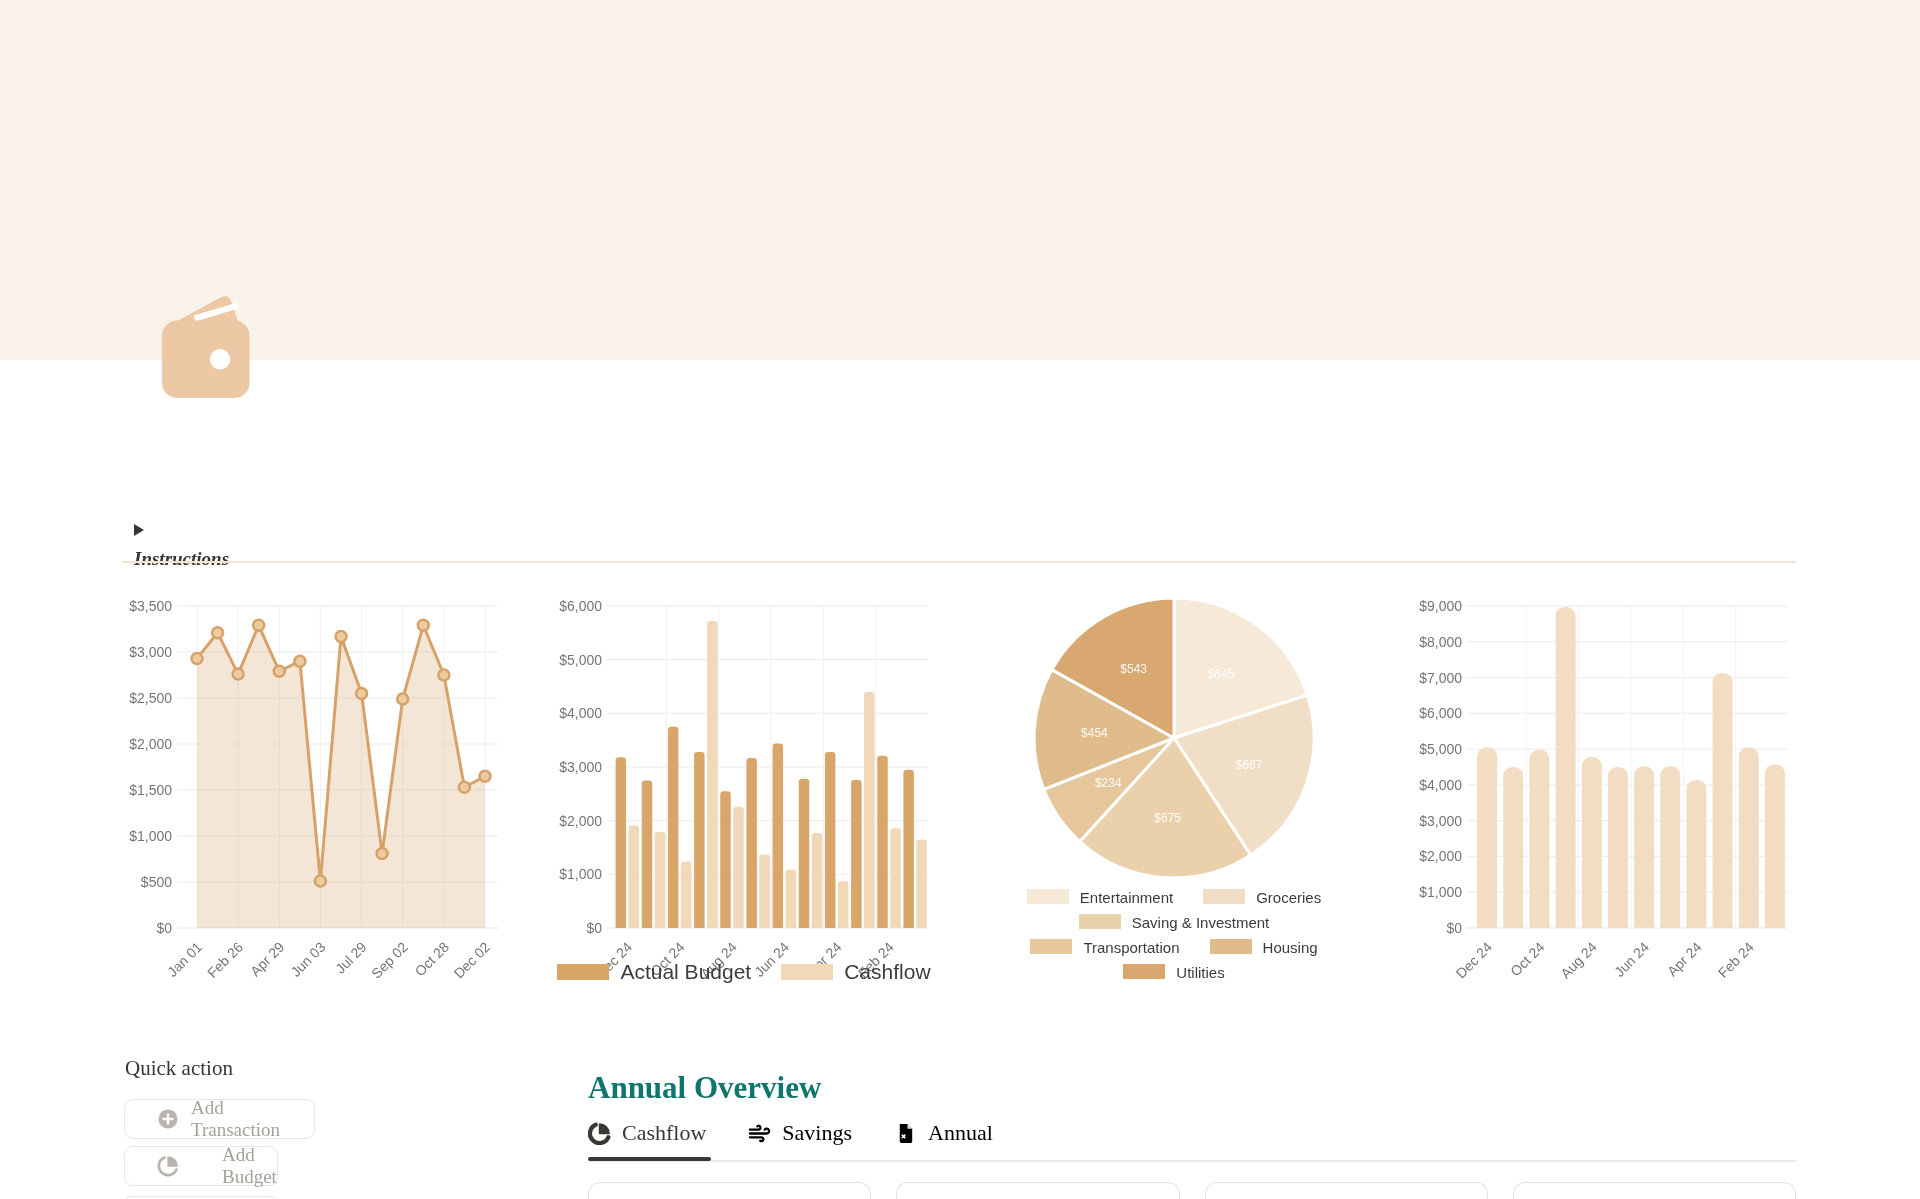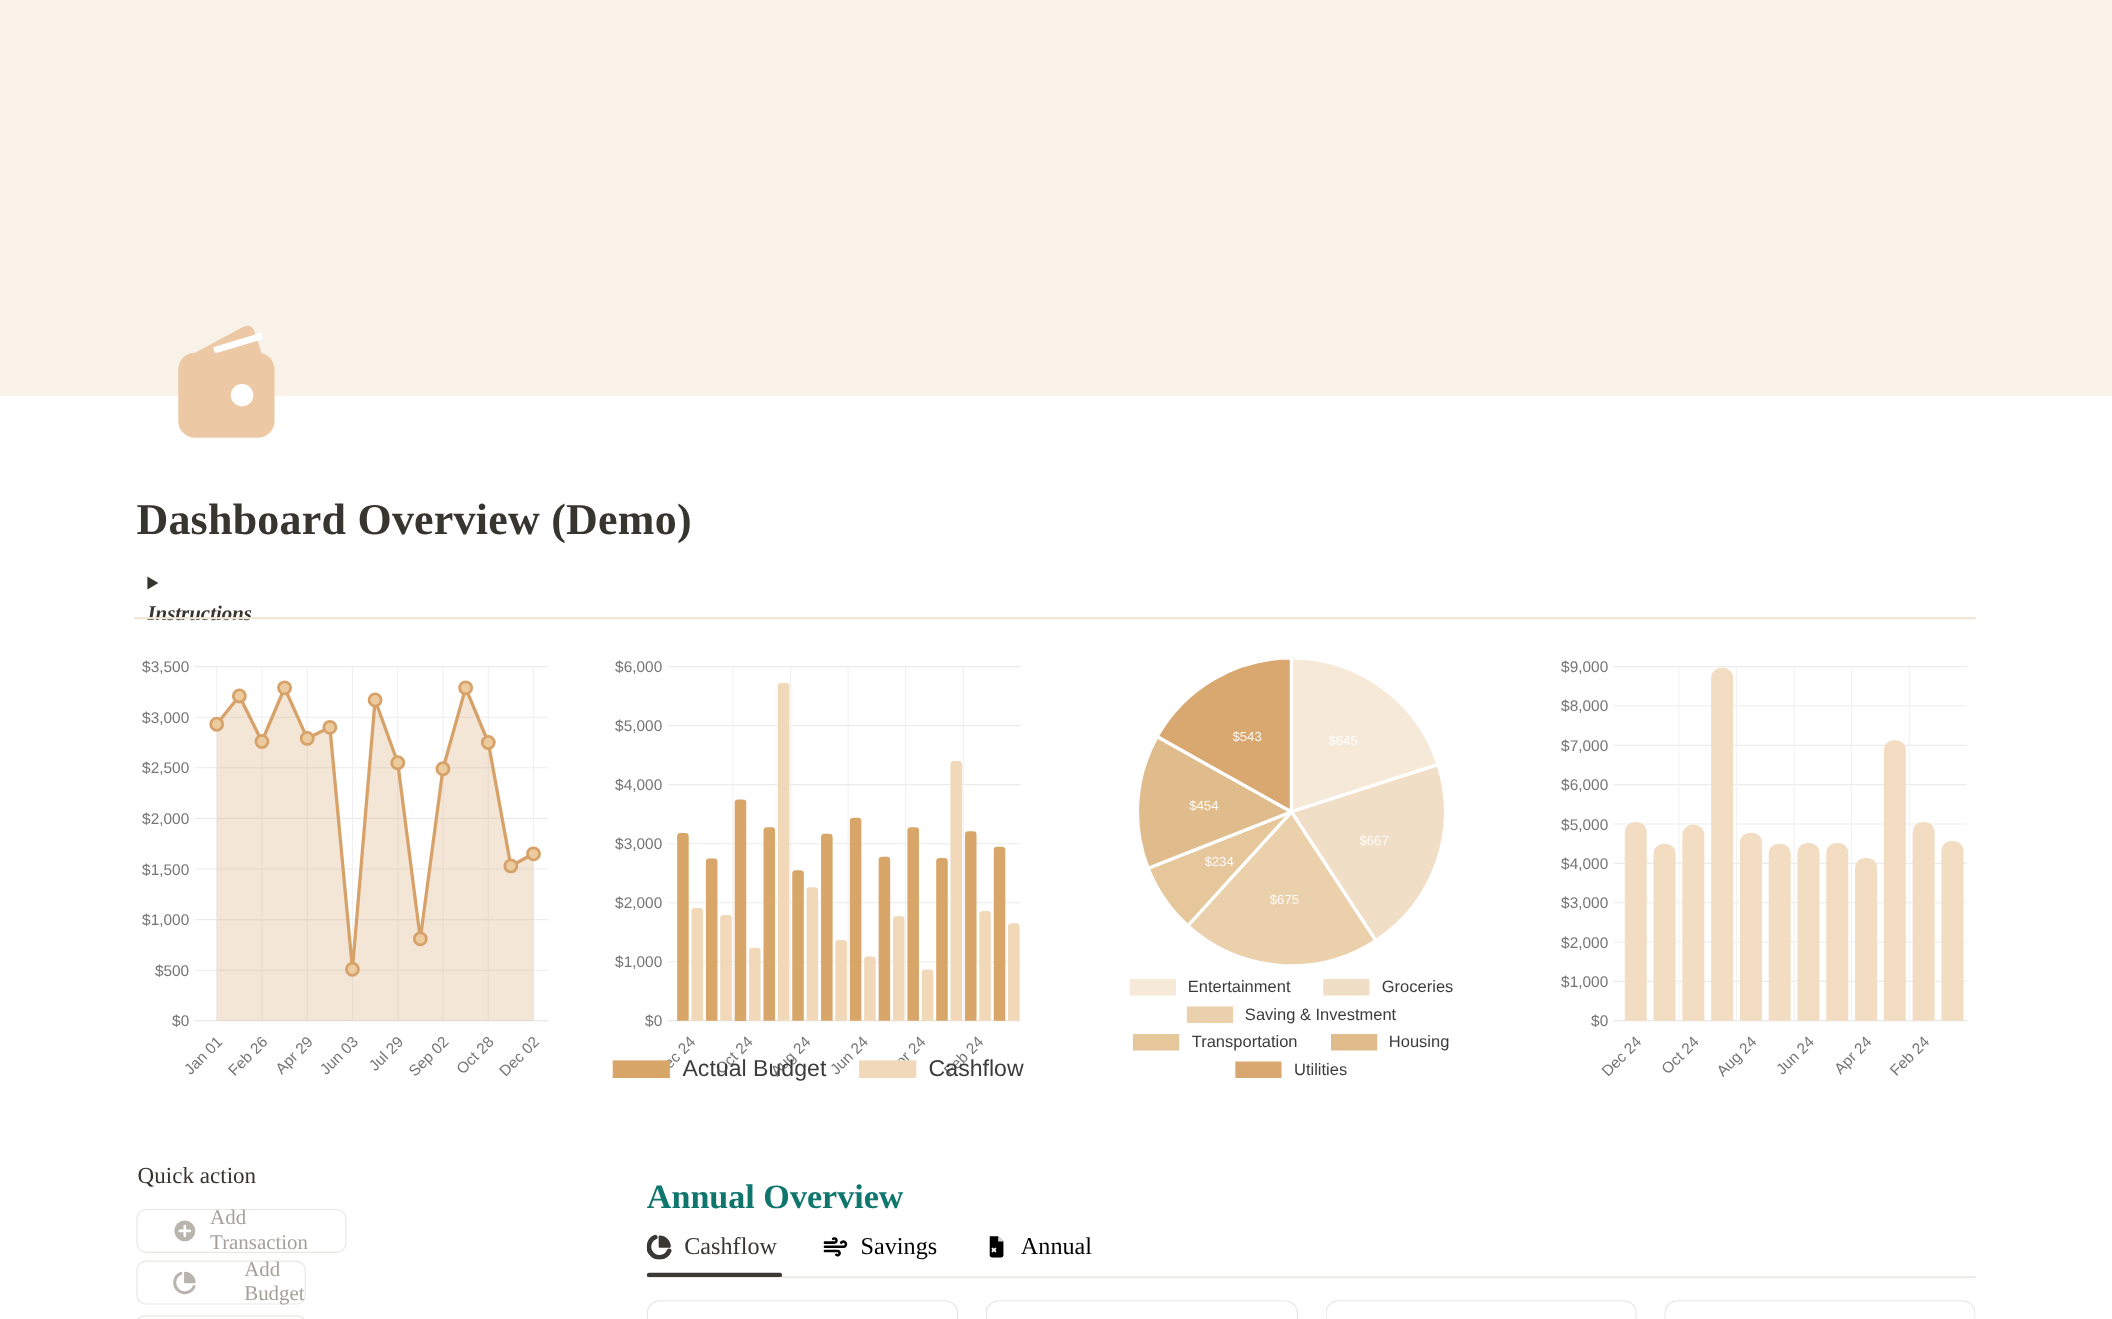--- a/index.html
+++ b/index.html
@@ -19,21 +19,21 @@
   .chart-col svg{position:absolute;left:0;top:0;overflow:visible;}
   .chart-col svg text{font-family:"Liberation Sans",sans-serif;font-size:14px;fill:#757575;}
   .chart-col svg text.pie-label{font-size:12px;fill:rgba(255,255,255,0.93);}
   .chart-legend{position:absolute;top:362px;left:0;width:100%;display:flex;justify-content:center;gap:30px;
                 font-family:"Liberation Sans",sans-serif;font-size:21px;color:#3c3c3c;align-items:center;}
   .chart-legend .item{display:flex;align-items:center;gap:11px;}
   .chart-legend .sw{display:inline-block;width:52px;height:16px;}
   .pie-legend{position:absolute;top:291px;left:0;width:100%;display:flex;flex-direction:column;gap:8px;
               font-family:"Liberation Sans",sans-serif;font-size:15px;color:#3c3c3c;}
   .pie-legend .row{display:flex;justify-content:center;gap:30px;}
-  .pie-legend .item{display:flex;align-items:center;gap:11px;}
+  .pie-legend .item{display:flex;align-items:flex-start;gap:11px;}
   .pie-legend .sw{display:inline-block;width:42px;height:15px;}
 
   .quick-heading{position:absolute;left:125px;top:1056px;margin:0;font-size:21px;font-weight:400;color:#37352f;}
   .btn{position:absolute;display:flex;align-items:center;gap:12px;background:#fff;border:1.5px solid #e9e7e3;
        border-radius:9px;color:#a5a19a;font-size:19px;font-family:"Liberation Serif",serif;
        padding:0 32px;height:40px;box-sizing:border-box;cursor:pointer;}
   .btn .ic{display:flex;color:#b9b5ae;}
   .btn-add-transaction{left:124px;top:1099px;width:191px;}
   .btn-add-budget{left:124px;top:1146px;width:154px;gap:43px;}
   .btn-sliver{position:absolute;left:124px;top:1196px;width:154px;height:14px;background:#fff;
@@ -58,21 +58,20 @@
 
   <div class="wallet">
     <svg width="112" height="112" viewBox="0 0 110 110" xmlns="http://www.w3.org/2000/svg">
       <path d="M10 36 L58 10 Q 67 5 70 13 L77 34 Z" fill="#ecc9a4"></path>
       <line x1="34" y1="30" x2="77" y2="17" stroke="#ffffff" stroke-width="6"></line>
       <rect x="2" y="32" width="86" height="76" rx="15" fill="#ecc9a4"></rect>
       <circle cx="59" cy="70" r="10" fill="#ffffff"></circle>
     </svg>
   </div>
 
-  <h1 class="page-title">Dashboard Overview (Demo)</h1>
 
   <div class="toggle-row">
     <span class="tri"></span>
     <span class="toggle-label">Instructions</span>
   </div>
 
   <div class="divider"></div>
 
   <div class="charts-row">
     <div class="chart-col">

